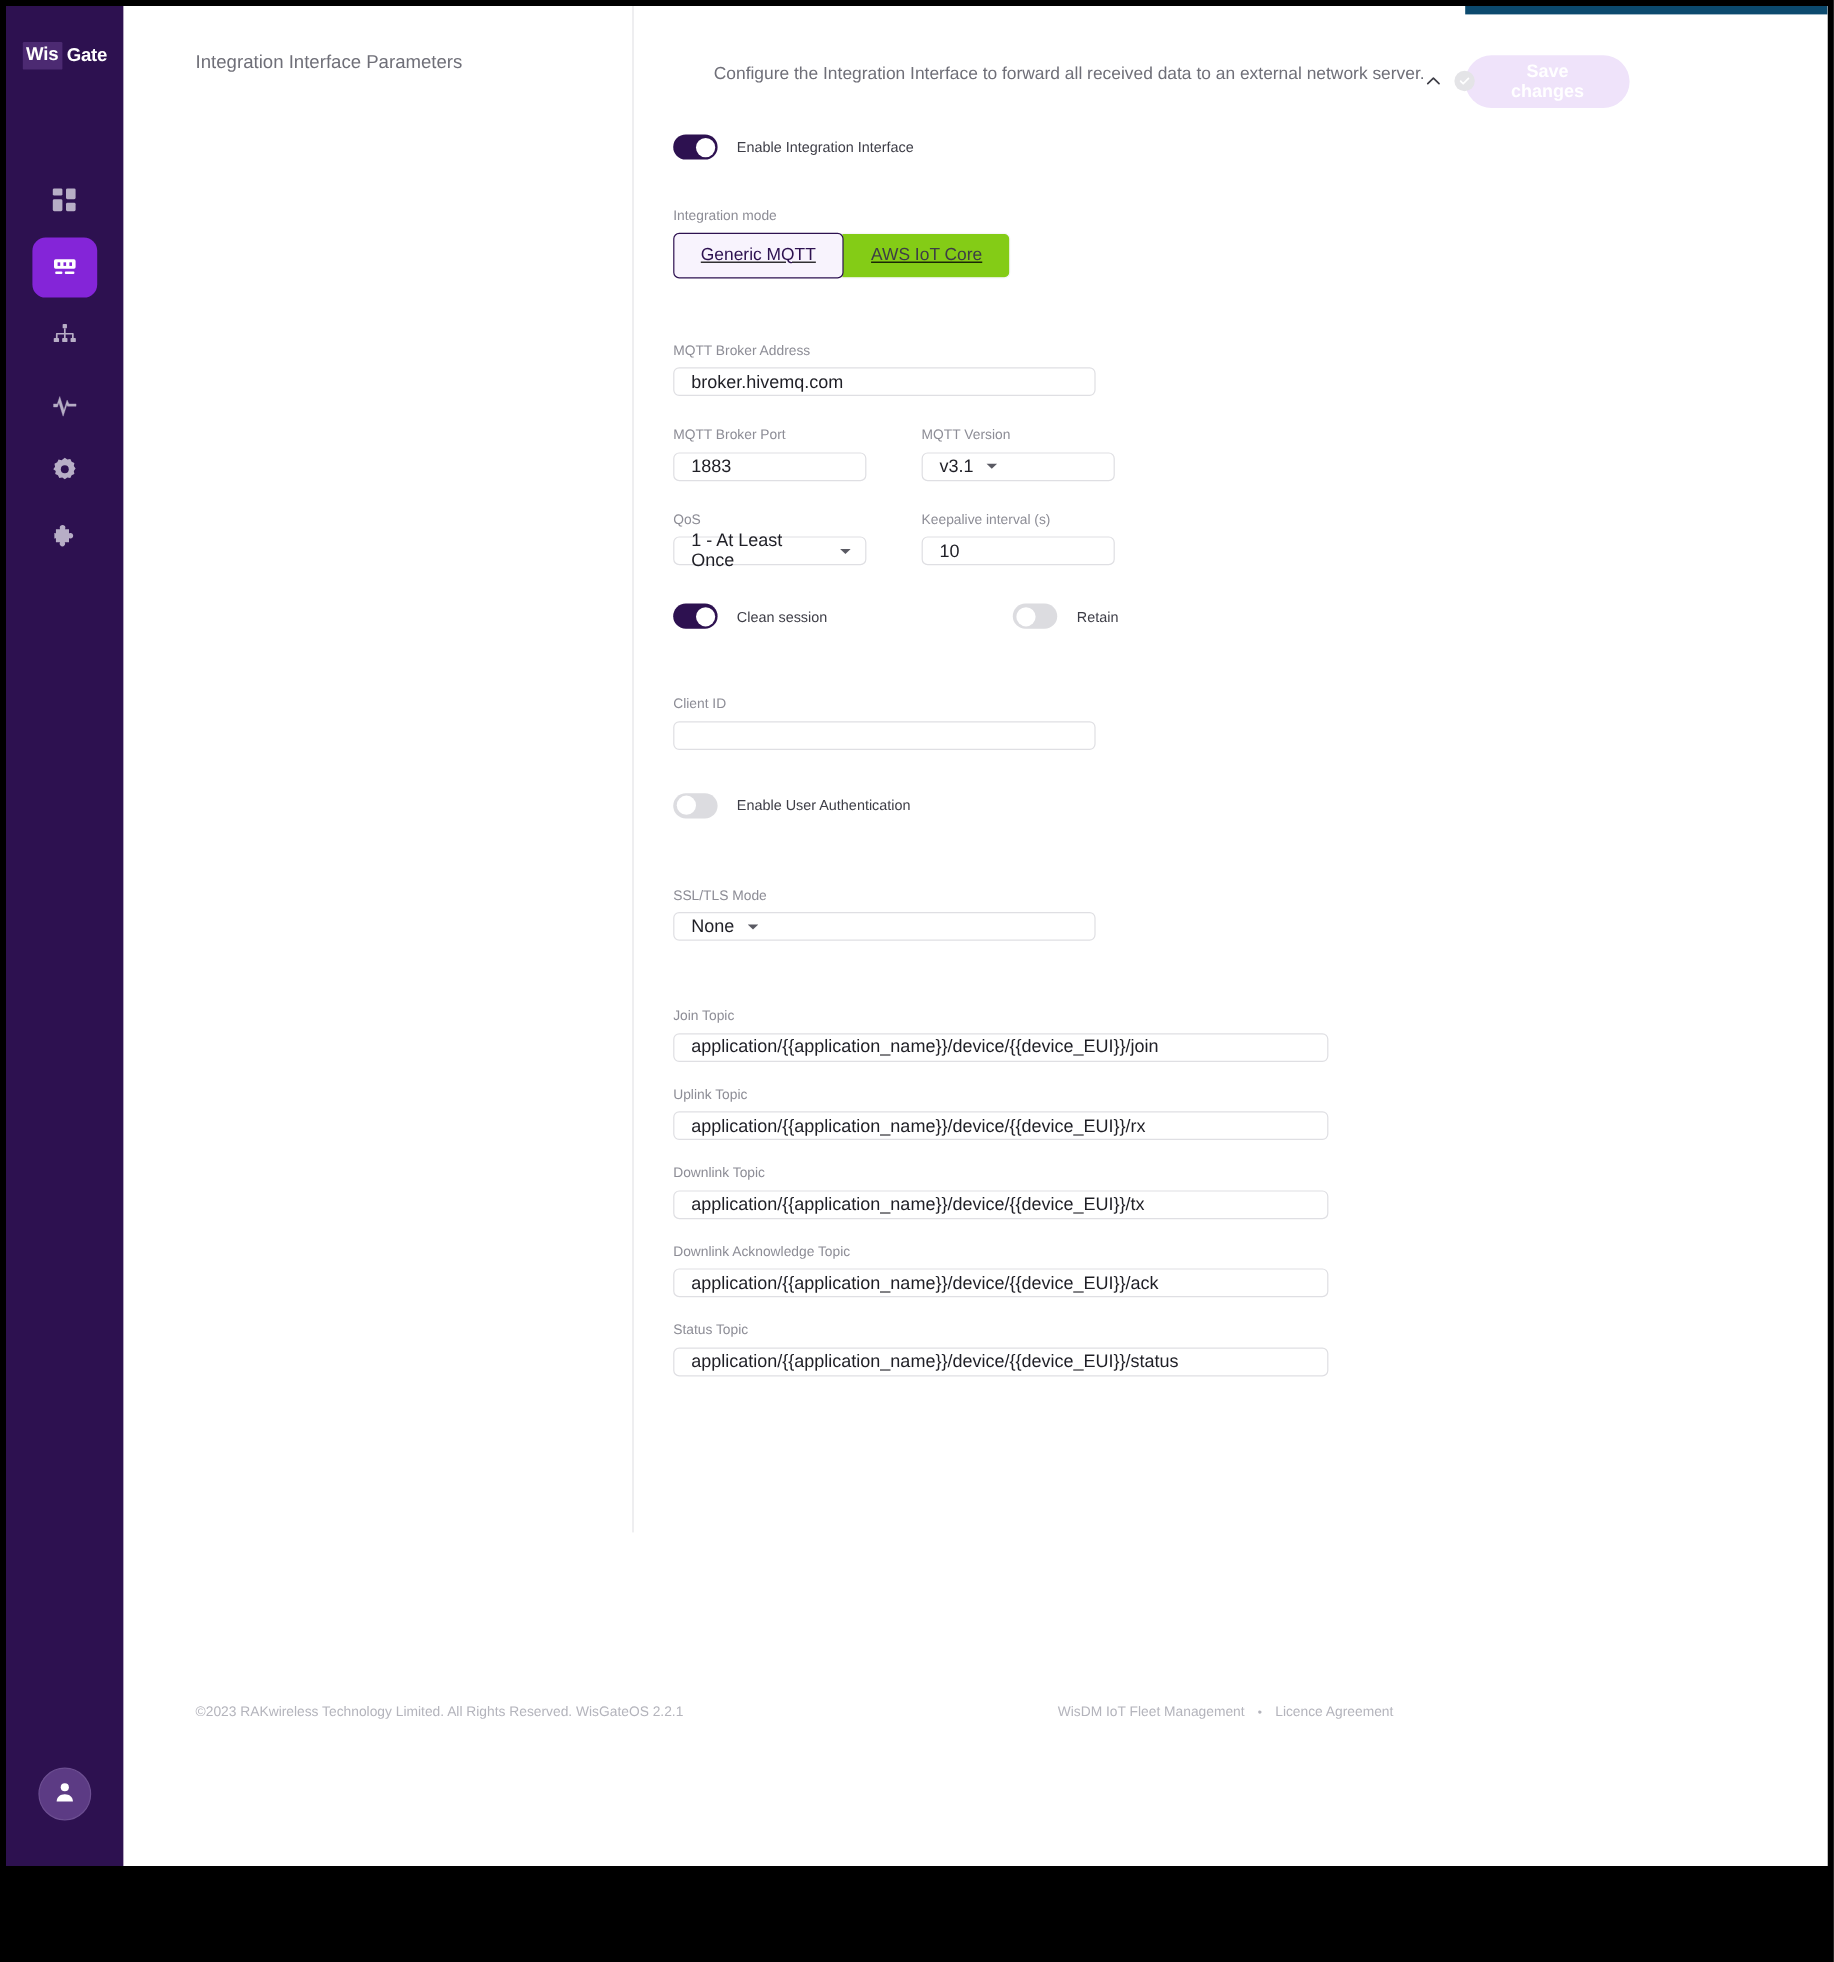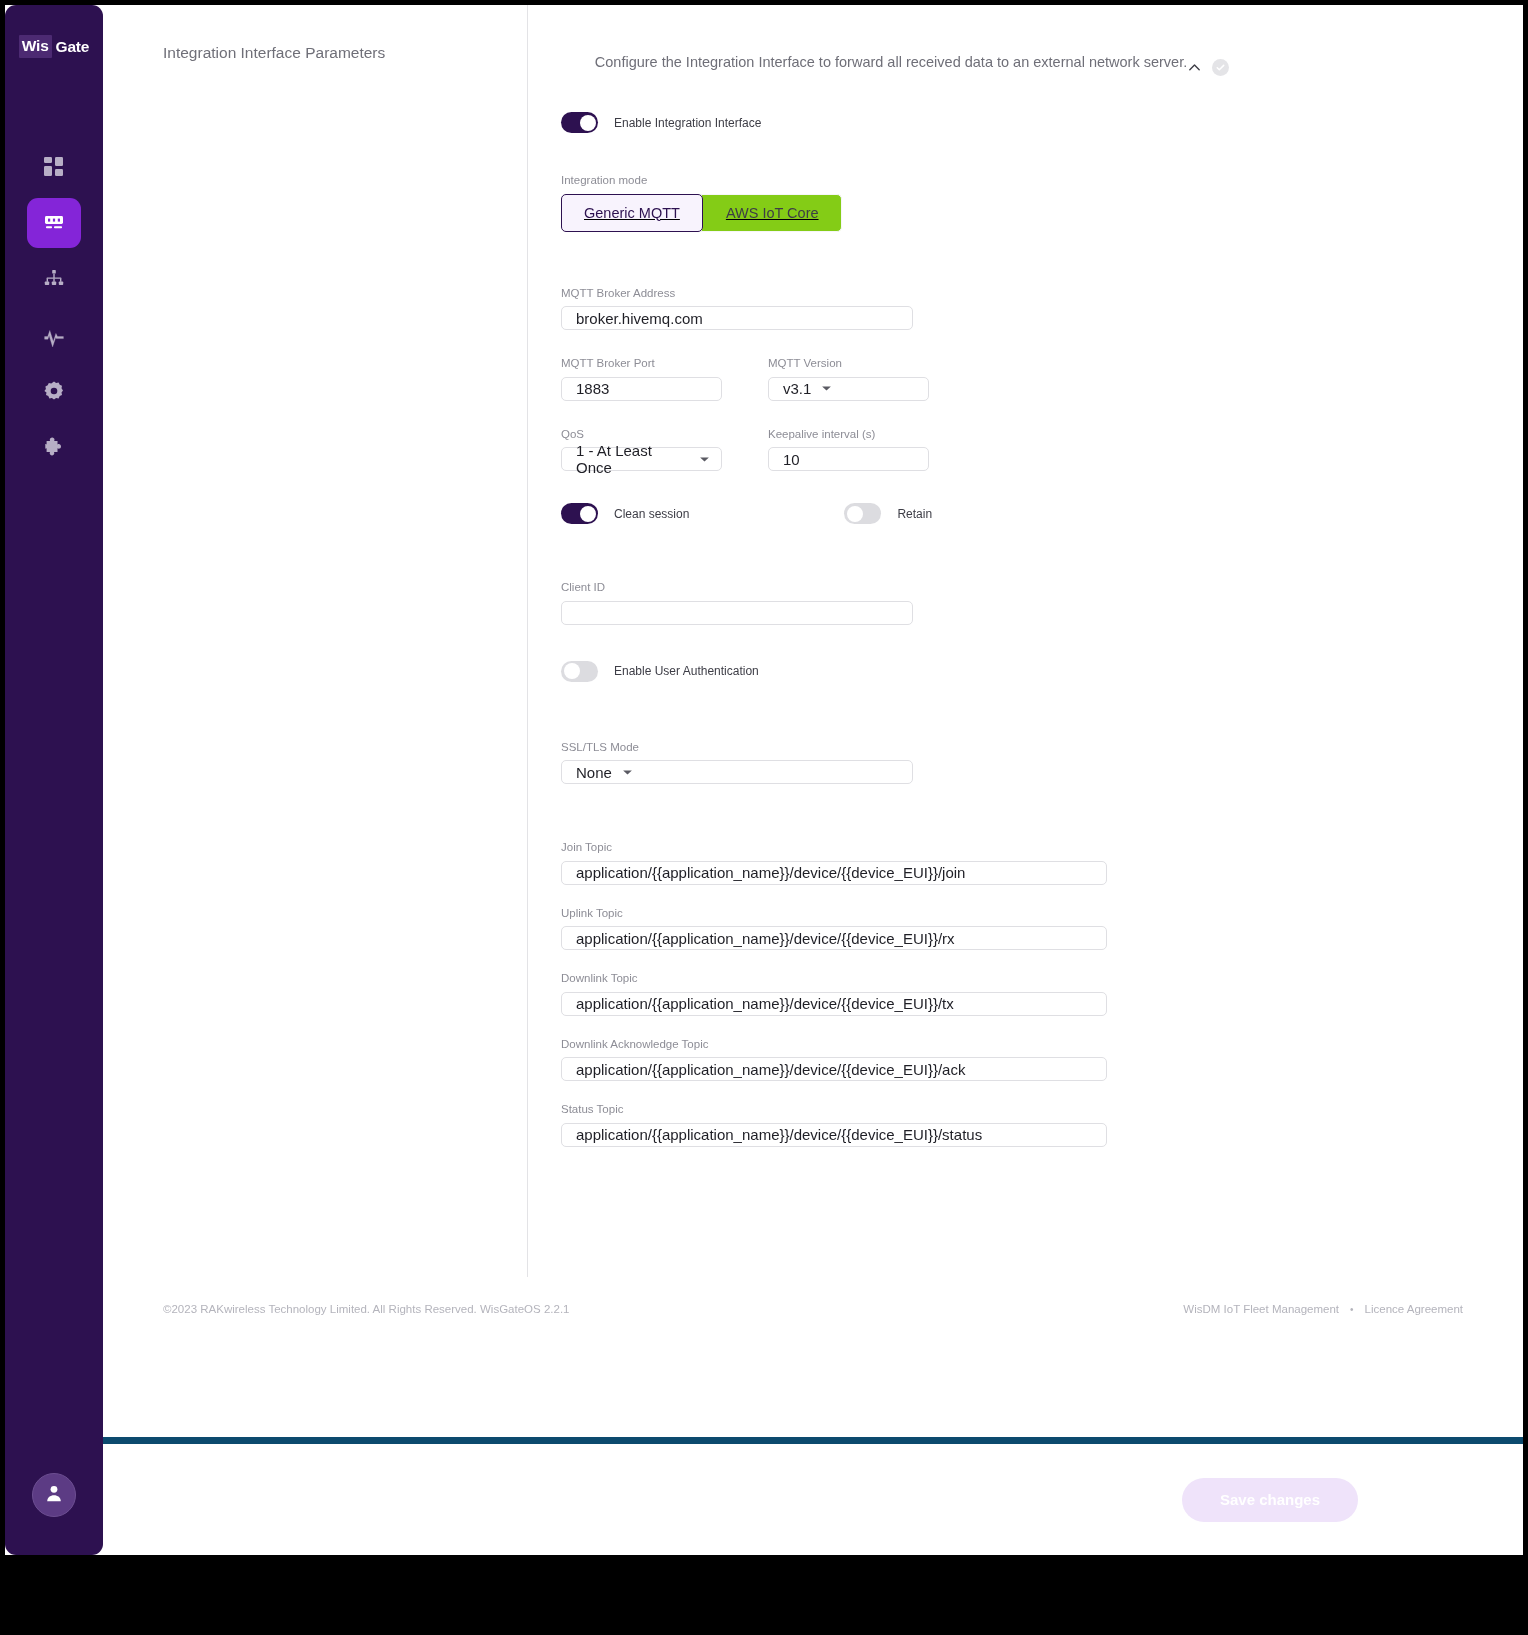--- a/index.html
+++ b/index.html
@@ -25,21 +25,20 @@
 
   
   .sidebar {
     width: 98px;
     flex: 0 0 98px;
     background: #2d1150;
     position: relative;
     display: flex;
     flex-direction: column;
     align-items: center;
-    border-radius: 11px;
   }
 
   .logo {
     margin-top: 30px;
     display: flex;
     align-items: center;
     font-size: 15.5px;
     font-weight: bold;
     letter-spacing: -0.2px;
     line-height: 1;
@@ -95,21 +94,21 @@
     justify-content: center;
     cursor: pointer;
   }
 
   
   .main {
     flex: 1;
     position: relative;
     background: #ffffff;
     display: flex;
-    flex-direction: column;
+    flex-direction: row;
   }
 
   .content-area {
     flex: 1;
     position: relative;
     padding-left: 60px;
     padding-top: 32px;
   }
 
   .page-title {

